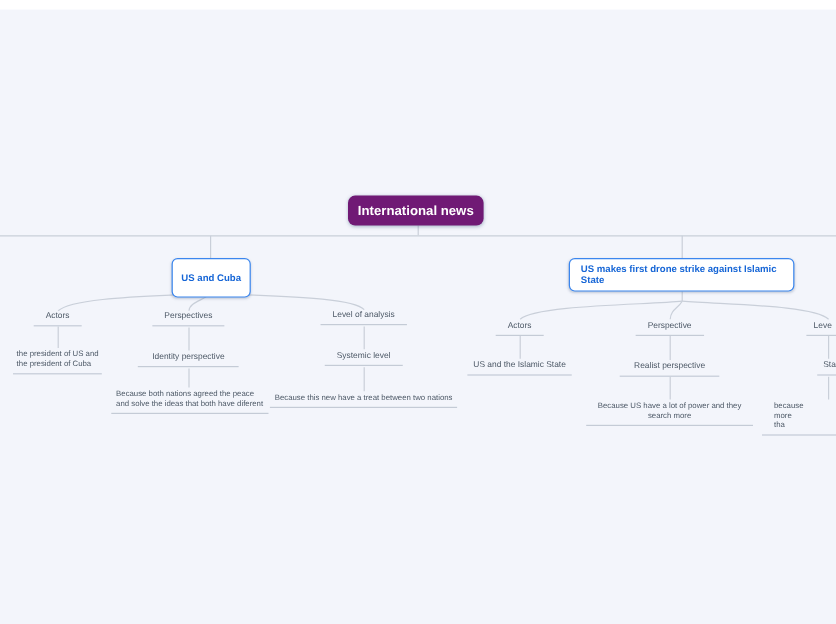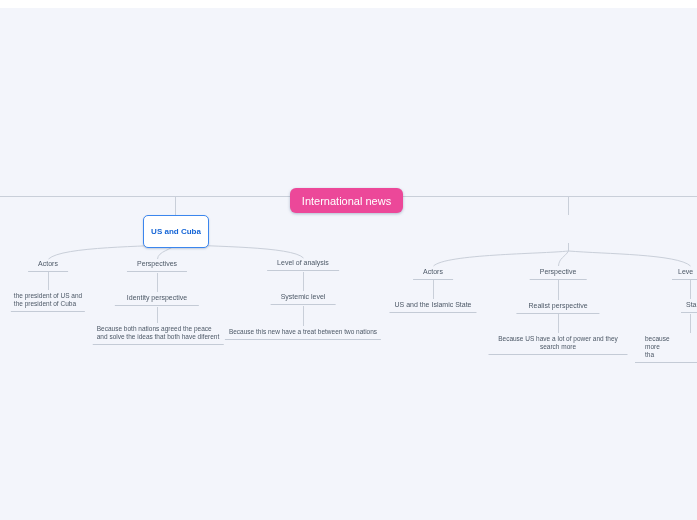--- a/index.html
+++ b/index.html
@@ -12,26 +12,25 @@
   }
   #top-strip {
     position:absolute; left:0; top:0; width:697px; height:8px;
     background:#ffffff;
   }
   #connectors { position:absolute; left:0; top:0; }
   #connectors path { stroke:#c9cfd9; stroke-width:1; fill:none; }
 
   .root-node {
     position:absolute; left:290px; top:163px; width:113px; height:25px;
-    background:#ec4899; border-radius:6px;
-    color:#ffffff; font-weight:normal; font-size:11px;
+    background:#701a75; border-radius:6px;
+    color:#ffffff; font-weight:bold; font-size:11px;
     display:flex; align-items:center; justify-content:center;
     box-shadow:0 1px 3px rgba(50,80,120,.35);
     cursor:pointer;
-    margin-top:25px;
   }
   .branch-node {
     position:absolute; background:#ffffff; border:1.5px solid #3b86ee;
     border-radius:5px; color:#1565d6; font-weight:bold; font-size:8px;
     line-height:9px; display:flex; align-items:center;
     box-shadow:0 1px 2px rgba(50,80,120,.25); cursor:pointer;
   }
   #node-us-cuba { left:143px; top:215px; width:66px; height:33px; justify-content:center; }
   #node-drone   { left:474px; top:215px; width:188px; height:28px; padding:0 9px; }
 
@@ -91,20 +90,21 @@
     <path d="M558.5 280 L558.5 300"></path>
     <path d="M558.5 314 L558.5 333"></path>
     <path d="M690.5 280 L690.5 299"></path>
     <path d="M690.5 314 L690.5 333"></path>
   </svg>
 
   <div class="root-node">International news</div>
 
   <div class="branch-node" id="node-us-cuba">US and Cuba</div>
 
+  <div class="branch-node" id="node-drone">US makes first drone strike against Islamic State</div>
 
   <div class="lbl" id="lbl-l-actors">Actors</div>
   <div class="lbl leaf left-text" id="lbl-l-actors-detail">the president of US and
 the president of Cuba</div>
   <div class="lbl" id="lbl-l-perspectives">Perspectives</div>
   <div class="lbl" id="lbl-l-identity">Identity perspective</div>
   <div class="lbl leaf left-text" id="lbl-l-persp-detail">Because both nations agreed the peace
 and solve the ideas that both have diferent</div>
   <div class="lbl" id="lbl-l-level">Level of analysis</div>
   <div class="lbl" id="lbl-l-systemic">Systemic level</div>

